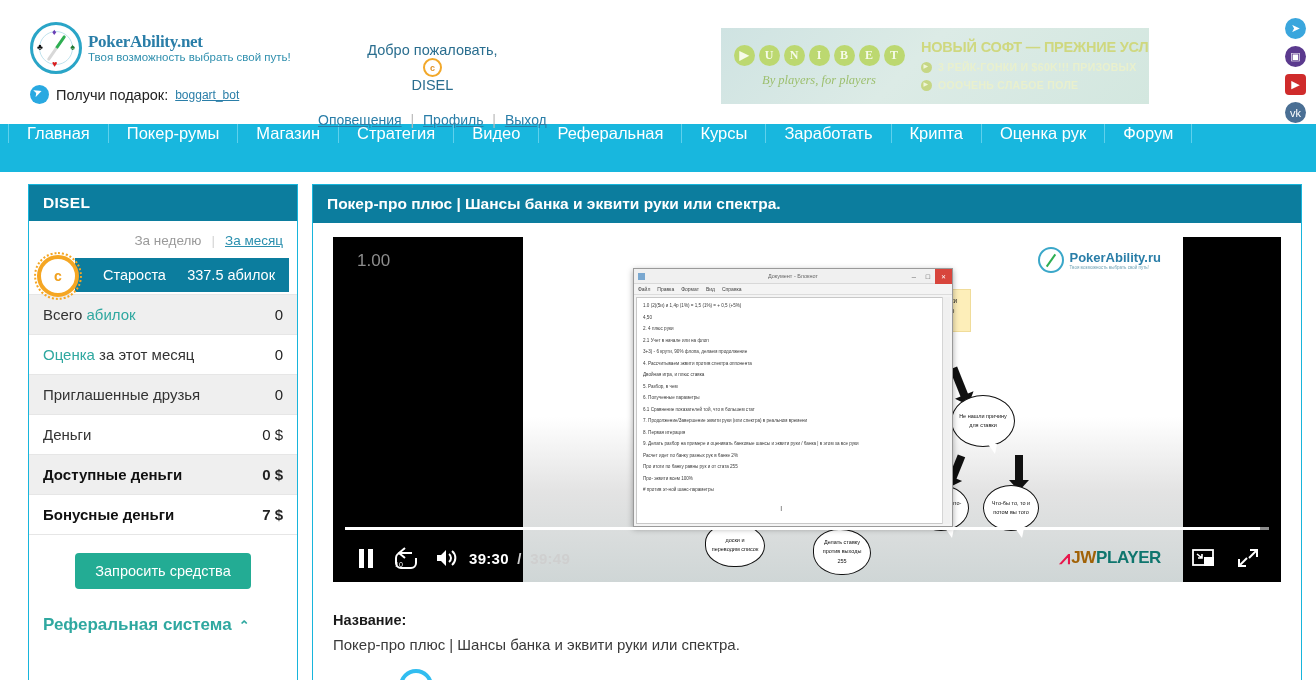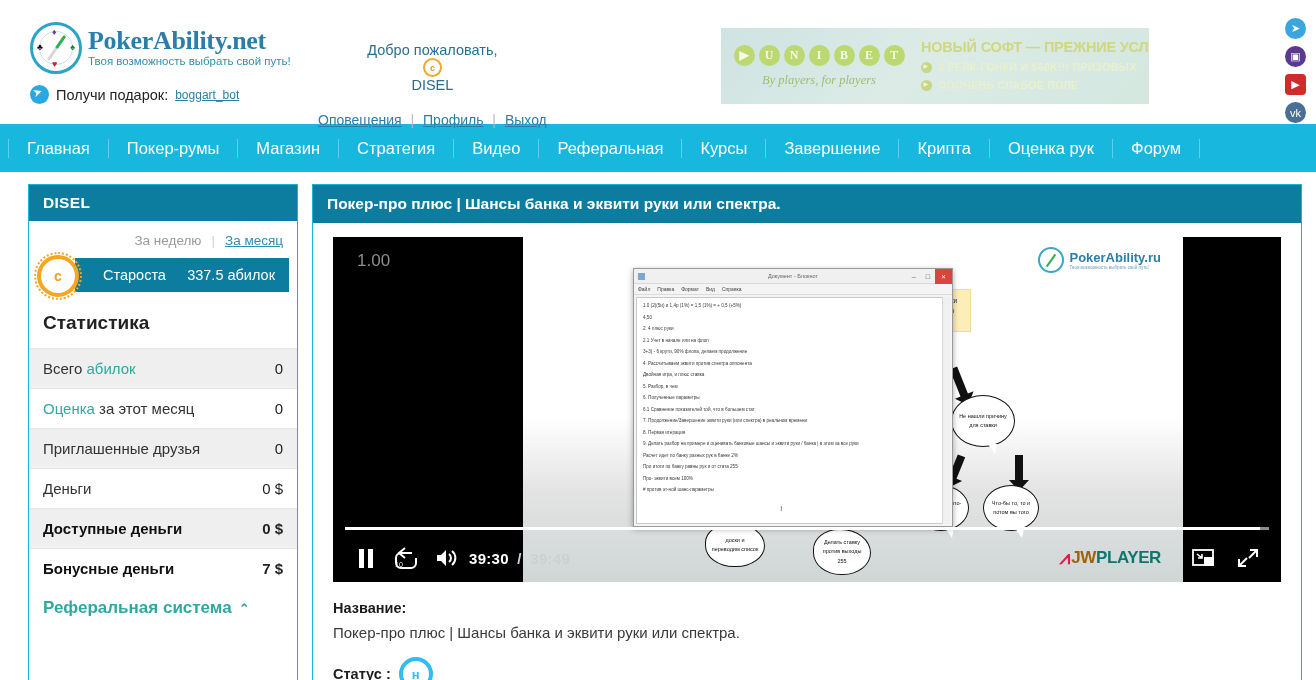--- a/index.html
+++ b/index.html
@@ -35,21 +35,21 @@
   }
   .logo-mark .sp { position:absolute; font-size:9px; line-height:9px; }
   .sp.t { left:50%; top:3px; margin-left:-4px; color:#6a3fb5; }
   .sp.l { left:4px; top:50%; margin-top:-5px; color:#111; }
   .sp.r { right:4px; top:50%; margin-top:-5px; color:#1f7a32; }
   .sp.b { left:50%; bottom:2px; margin-left:-4px; color:#d81e1e; }
 
   .logo-text { line-height:1; }
   .logo-name {
     font-family:"Liberation Serif", serif;
-    font-size:26px; font-weight:bold; color:#2a7ea8; letter-spacing:-0.3px;
+    font-size:17px; font-weight:bold; color:#2a7ea8; letter-spacing:-0.3px;
     white-space:nowrap;
   }
   .logo-tag { font-size:11.5px; color:#2f8fae; margin-top:2px; white-space:nowrap; }
 
   .gift-row { display:flex; align-items:center; gap:7px; margin-top:11px; }
   .tg-circle {
     width:19px;height:19px;border-radius:50%;background:#29a9e1;
     position:relative;flex:none;
   }
   .tg-circle::after{
@@ -115,21 +115,21 @@
     display:flex;align-items:center;justify-content:center;
     color:#fff;font-size:11px;cursor:pointer;
   }
   .soc.tg { background:#3aa6dd; }
   .soc.tw { background:#5b3a8e; }
   .soc.yt { background:#cf2b2b; border-radius:4px; }
   .soc.vk { background:#4a6f94; }
 
   
   .nav {
-    height:48px; background:#18b7de; display:flex; align-items:center;
+    height:48px; background:#18b7de; display:flex; align-items:flex-start;
   }
   .nav-item {
     display:flex;align-items:center; padding:0 18px;
     color:#ffffff; font-size:16.5px; cursor:pointer;
     border-right:1px solid #5fd0ec; white-space:nowrap;
   }
   .nav-item:first-child { border-left:1px solid #5fd0ec; margin-left:8px; }
 
   
   .body-wrap { display:flex; padding:12px 0 0 0; }
@@ -196,21 +196,21 @@
 
   
   .main { flex:1; margin-left:14px; margin-right:14px; border:1px solid #17b5dc; background:#fff;}
   .main-head {
     background:#0c7d9e; color:#fff; font-weight:bold; font-size:15.5px;
     padding:10px 14px;
   }
 
   
   .video {
-    position:relative; margin:14px 20px 4px 20px; height:345px; background:#000;
+    position:relative; margin:14px 20px 16px 20px; height:345px; background:#000;
     overflow:hidden;
   }
   .v-speed { position:absolute; left:24px; top:14px; color:#8d8d8d; font-size:17px; }
   .v-slide {
     position:absolute; left:190px; top:0; width:660px; height:345px;
     background: linear-gradient(180deg,#ffffff 0%, #ffffff 52%, #e3e3e3 74%, #cfd6d6 100%);
   }
   .pa-logo { position:absolute; right:22px; top:10px; display:flex; align-items:center; gap:5px; }
   .pa-logo .mk {
     width:26px;height:26px;border-radius:50%;border:2px solid #3aa7c9;background:#fff;
@@ -412,21 +412,21 @@
   </div>
 
   <div class="nav">
     <div class="nav-item">Главная</div>
     <div class="nav-item">Покер-румы</div>
     <div class="nav-item">Магазин</div>
     <div class="nav-item">Стратегия</div>
     <div class="nav-item">Видео</div>
     <div class="nav-item">Реферальная</div>
     <div class="nav-item">Курсы</div>
-    <div class="nav-item">Завершение</div>
+    <div class="nav-item">Заработать</div>
     <div class="nav-item">Крипта</div>
     <div class="nav-item">Оценка рук</div>
     <div class="nav-item">Форум</div>
   </div>
 
   <div class="body-wrap">
 
     <div class="sidebar">
       <div class="sb-head">DISEL</div>
 
@@ -437,21 +437,20 @@
       </div>
 
       <div class="rank-row">
         <div class="rank-bar">
           <span>Староста</span>
           <span>337.5 абилок</span>
         </div>
         <div class="rank-badge">c</div>
       </div>
 
-      <div class="sb-stats-title">Статистика</div>
 
       <div class="stat-row alt">
         <span class="lbl"><span>Всего </span><span class="teal">абилок</span></span>
         <span class="val">0</span>
       </div>
       <div class="stat-row">
         <span class="lbl"><span class="teal">Оценка</span><span> за этот месяц</span></span>
         <span class="val">0</span>
       </div>
       <div class="stat-row alt">
@@ -464,20 +463,23 @@
       </div>
       <div class="stat-row alt bold">
         <span class="lbl">Доступные деньги</span>
         <span class="val">0 $</span>
       </div>
       <div class="stat-row bold">
         <span class="lbl">Бонусные деньги</span>
         <span class="val">7 $</span>
       </div>
 
+      <div class="sb-btn-wrap">
+        <button class="sb-btn">Запросить средства</button>
+      </div>
 
       <div class="sb-link">
         <span>Реферальная система</span>
         <span class="chev">⌃</span>
       </div>
 
     </div>
 
     <div class="main">
       <div class="main-head">Покер-про плюс | Шансы банка и эквити руки или спектра.</div>

